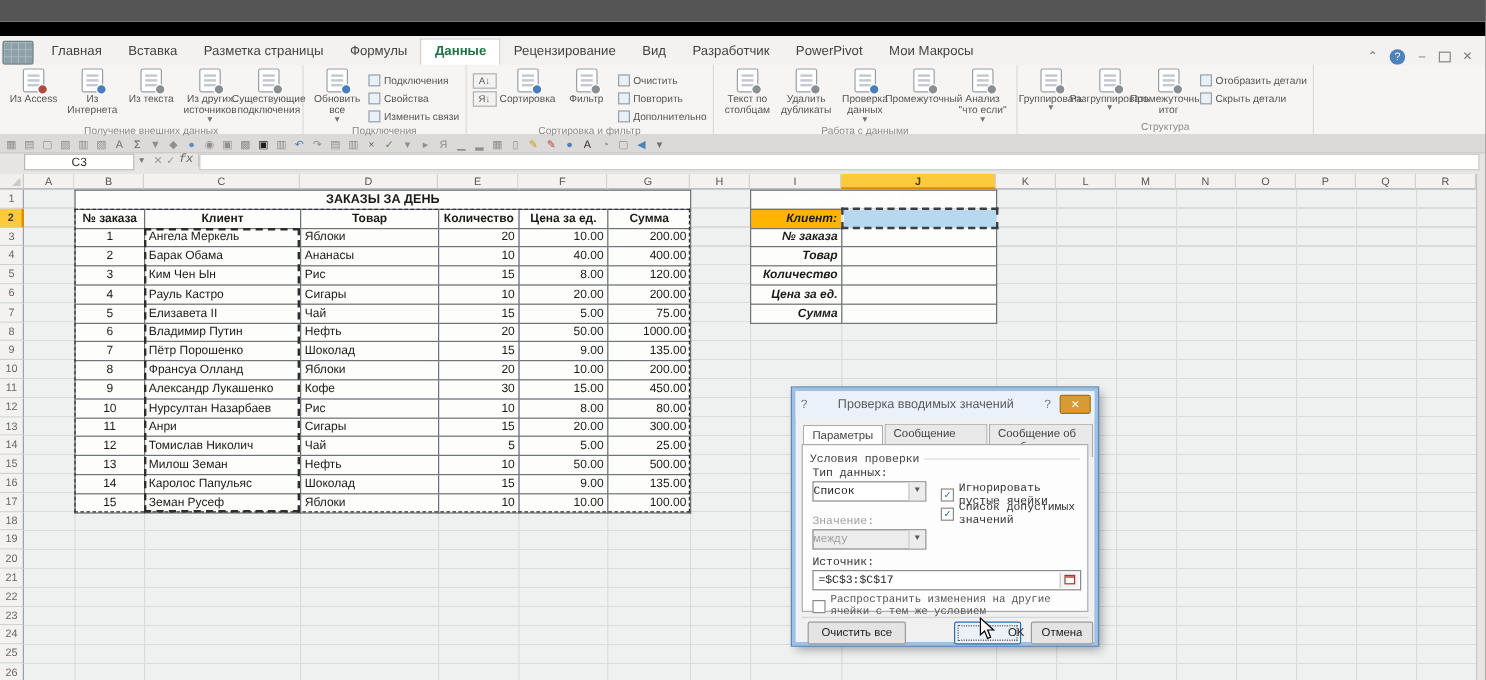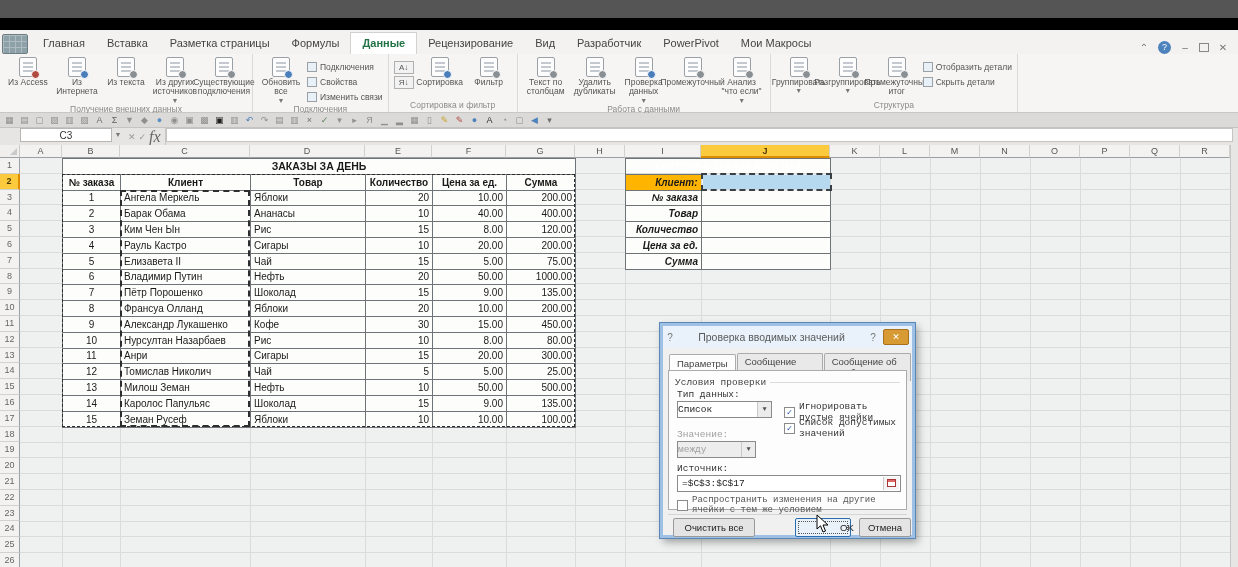--- a/index.html
+++ b/index.html
@@ -52,21 +52,21 @@
   .qicon { font-size:9px; width:11px; text-align:center; line-height:13px; cursor:default; }
 
   
   .frow { position:absolute; left:0; top:110px; width:100%; height:17px; background:#e7e5e3;
           display:flex; align-items:flex-start; }
   .namebox { margin-left:20px; width:92px; height:14px; background:#fff; border:1px solid #b8b6b4;
              font-size:10px; color:#333; text-align:center; line-height:13px; }
   .nb-drop { width:12px; height:14px; font-size:7px; color:#777; text-align:center; line-height:14px; }
   .fbtns { display:flex; gap:3px; align-items:center; padding:0 4px; border-right:1px solid #c9c7c5; }
   .fbtn { font-size:9px; color:#9a9a9a; }
-  .fx { font-style:italic; font-family:Liberation Serif, serif; color:#666; font-size:16px; }
+  .fx { font-style:italic; font-family:Liberation Mono, monospace; color:#666; font-size:10px; }
   .finput { flex:1; height:14px; background:#fff; border:1px solid #c6c4c2; margin-right:5px; }
 
   
   .corner { position:absolute; left:0; top:127px; width:20px; height:13px; background:#f0efee;
             border-right:1px solid #c6c9c8; border-bottom:1px solid #9aa0a3; }
   .corner:after { content:""; position:absolute; right:2px; bottom:2px; border-left:7px solid transparent;
                   border-bottom:7px solid #c9c9c9; }
   .colheads { position:absolute; left:20px; top:127px; height:13px; display:flex; }
   .ch { height:13px; font-size:9px; color:#555; text-align:center; line-height:13px;
         border-right:1px solid #cfd2d1; border-bottom:1px solid #9aa0a3; background:#f3f2f1; }
@@ -249,20 +249,34 @@
             </div>
             <div class="lbl">Сортировка</div>
           </div>
           <div class="bigbtn">
             <div class="bicon">
               <i></i>
               <span class="dot" style="background: rgb(138, 143, 148);"></span>
             </div>
             <div class="lbl">Фильтр</div>
           </div>
+          <div class="smallstack">
+            <div class="smallbtn">
+              <span class="sicon"></span>
+              <span class="lbl">Очистить</span>
+            </div>
+            <div class="smallbtn">
+              <span class="sicon"></span>
+              <span class="lbl">Повторить</span>
+            </div>
+            <div class="smallbtn">
+              <span class="sicon"></span>
+              <span class="lbl">Дополнительно</span>
+            </div>
+          </div>
         </div>
         <div class="glabel">Сортировка и фильтр</div>
       </div>
       <div class="group">
         <div class="gitems">
           <div class="bigbtn">
             <div class="bicon">
               <i></i>
               <span class="dot" style="background: rgb(138, 143, 148);"></span>
             </div>
@@ -670,21 +684,21 @@
       </div>
       <div class="dcheck" style="left:115px; top:30px;">
         <span class="cbox">✓</span>
         <span>Игнорировать пустые ячейки</span>
       </div>
       <div class="dcheck" style="left:115px; top:46px;">
         <span class="cbox">✓</span>
         <span>Список допустимых значений</span>
       </div>
       <span class="dlab dis" style="left:8px; top:58px;">Значение:</span>
-      <div class="dcombo dis" style="left:8px; top:70px; width:79px;">
+      <div class="dcombo dis" style="left:8px; top:70px; width:95px;">
         <span>между</span>
         <span class="arr">▼</span>
       </div>
       <span class="dlab" style="left:8px; top:92px;">Источник:</span>
       <div class="dinput" style="left:8px; top:104px; width:224px;">
         <span>=$C$3:$C$17</span>
         <span class="rangebtn">
             <i></i>
           </span>
       </div>

